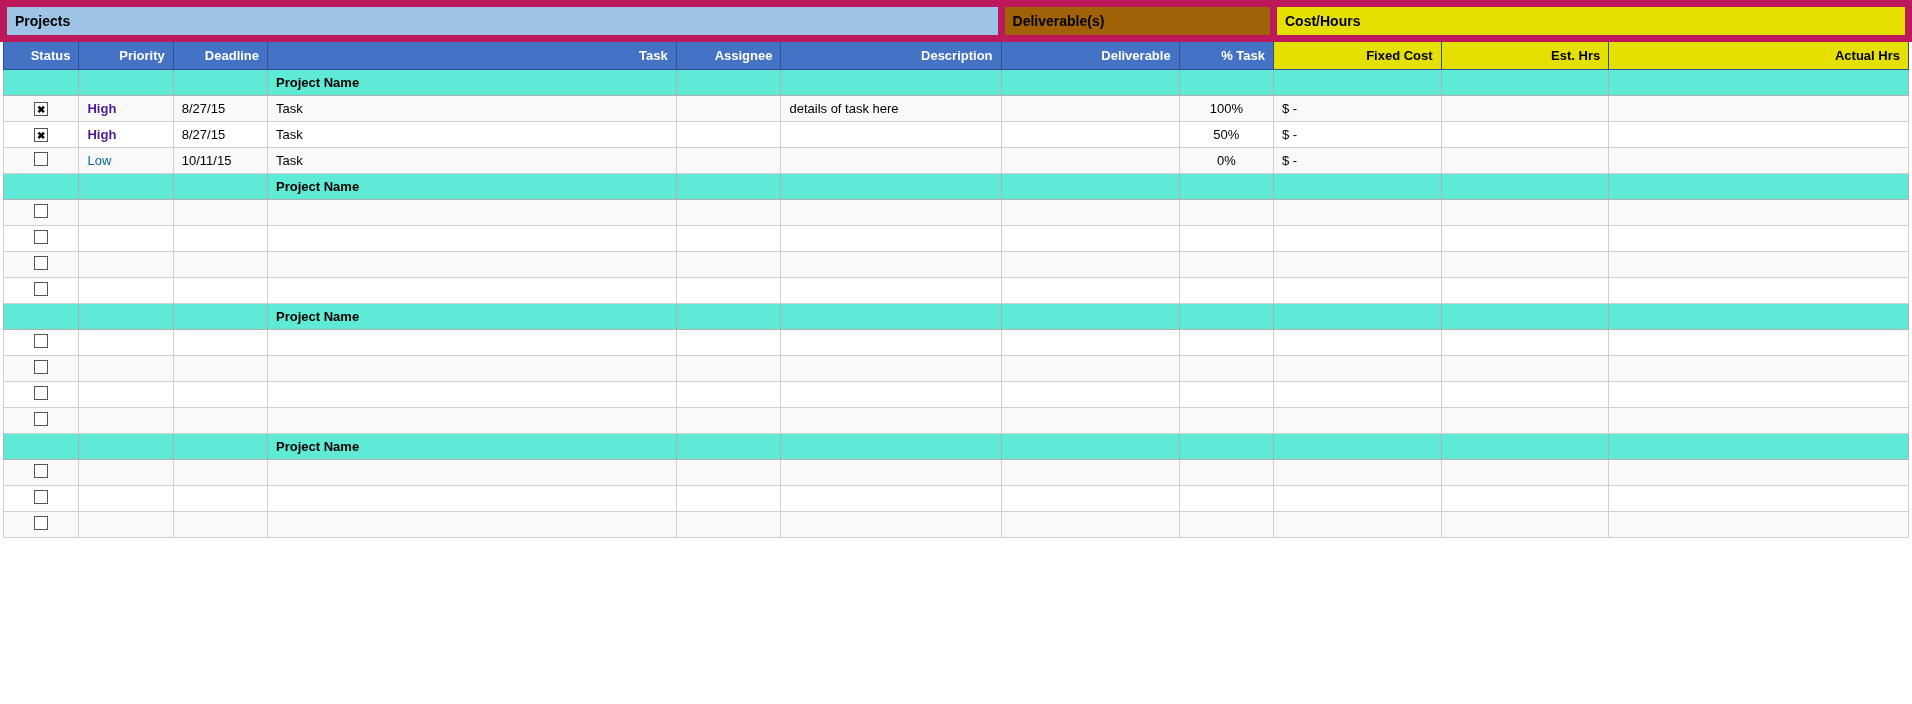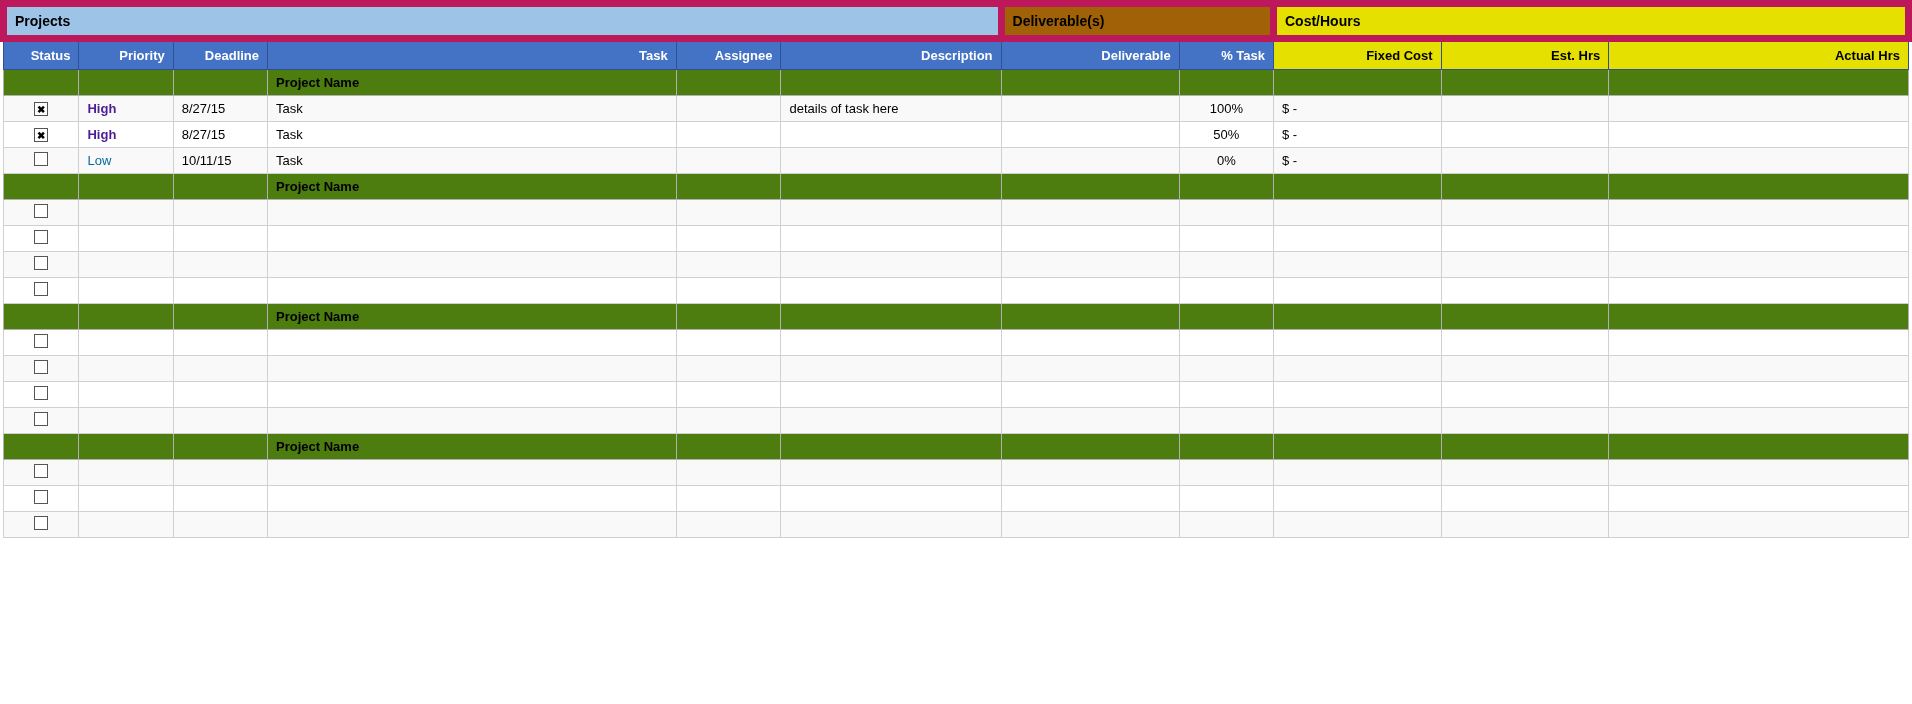--- a/index.html
+++ b/index.html
@@ -70,21 +70,21 @@
       vertical-align: middle;
     }
     .col-headers th.cost-col {
       background-color: #e6e000;
       color: #000;
       margin-top: 16px;
     }
 
     
     .project-name-row td {
-      background-color: #4d7c0f;
+      background-color: #5eead4;
       font-weight: bold;
       font-size: 13px;
       padding: 5px 8px;
       border: 1px solid #b0b0b0;
       vertical-align: middle;
     }
 
     
     .data-row td {
       border: 1px solid #d0d0d0;

